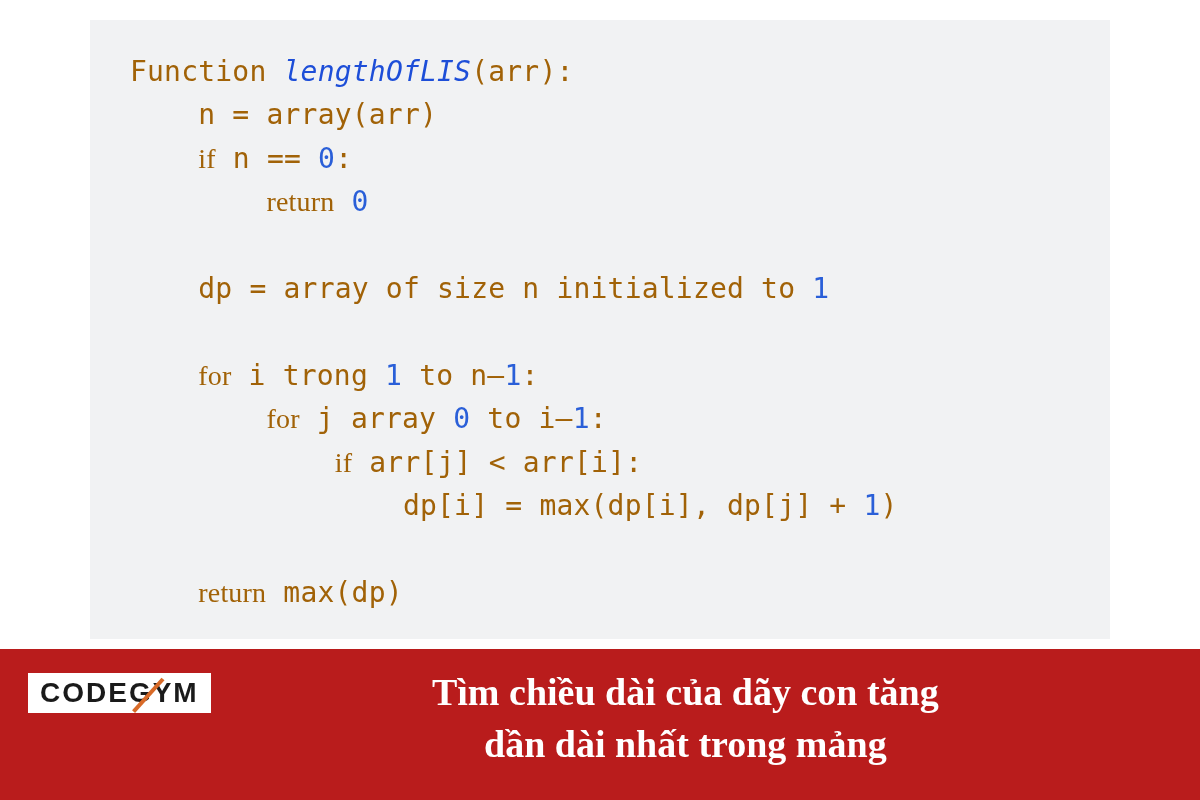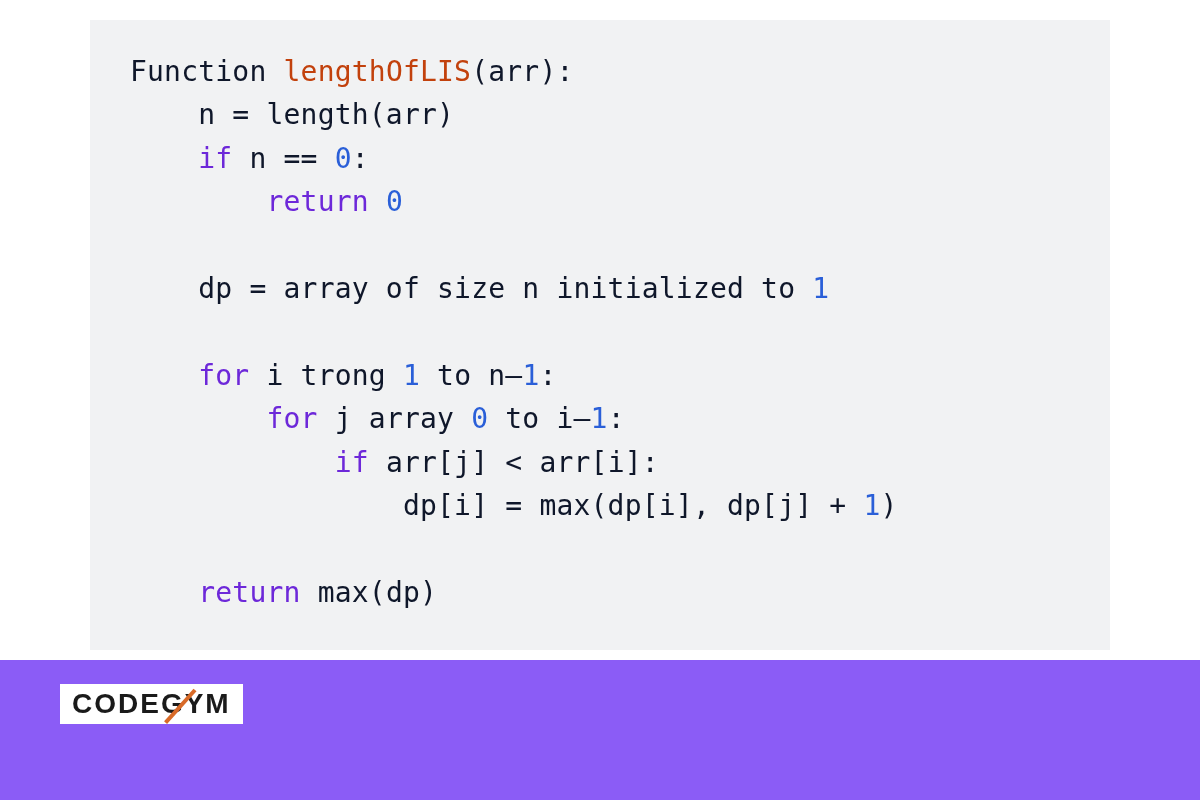--- a/index.html
+++ b/index.html
@@ -19,30 +19,30 @@
     background: #f1f2f3;
     padding: 30px 40px 20px 40px;
     height: 100%;
     font-family: "SF Mono", "Menlo", "Consolas", monospace;
     font-size: 28px;
     line-height: 1.55;
     color: #1a1a1a;
     white-space: pre;
     letter-spacing: 0.2px;
   }
-  .kw   { color: #6d28d9; }   
-  .fn   { color: #c2410c; }   
+  .kw   { color: #a16207; font-family: Liberation Serif, serif; }   
+  .fn   { color: #1d4ed8; font-style: italic; }   
   .lit  { color: #2a5fd8; }   
-  .txt  { color: #0f172a; }
+  .txt  { color: #a16207; }
   .footer {
-    background: #8b5cf6;
+    background: #b91c1c;
     color: #ffffff;
     display: flex;
     align-items: center;
-    padding: 18px 60px 30px 60px;
+    padding: 18px 60px 30px 28px;
     gap: 60px;
     min-height: 140px;
   }
   .logo {
     background: #ffffff;
     color: #1a1a1a;
     font-family: "Arial Black", sans-serif;
     font-weight: 900;
     font-size: 28px;
     letter-spacing: 2px;
@@ -71,29 +71,33 @@
     text-align: center;
     flex: 1;
     padding-right: 40px;
   }
 </style>
 </head>
 <body>
 
 <div class="code-area">
 <div class="code-block"><span class="txt">Function </span><span class="fn">lengthOfLIS</span><span class="txt">(arr):</span>
-<span class="txt">    n = length(arr)</span>
+<span class="txt">    n = array(arr)</span>
 <span class="txt">    </span><span class="kw">if</span><span class="txt"> n == </span><span class="lit">0</span><span class="txt">:</span>
 <span class="txt">        </span><span class="kw">return</span><span class="txt"> </span><span class="lit">0</span>
 <span class="txt"></span>
 <span class="txt">    dp = array of size n initialized to </span><span class="lit">1</span>
 <span class="txt"></span>
 <span class="txt">    </span><span class="kw">for</span><span class="txt"> i trong </span><span class="lit">1</span><span class="txt"> to n–</span><span class="lit">1</span><span class="txt">:</span>
 <span class="txt">        </span><span class="kw">for</span><span class="txt"> j array </span><span class="lit">0</span><span class="txt"> to i–</span><span class="lit">1</span><span class="txt">:</span>
 <span class="txt">            </span><span class="kw">if</span><span class="txt"> arr[j] &lt; arr[i]:</span>
 <span class="txt">                dp[i] = max(dp[i], dp[j] + </span><span class="lit">1</span><span class="txt">)</span>
 <span class="txt"></span>
 <span class="txt">    </span><span class="kw">return</span><span class="txt"> max(dp)</span></div>
 </div>
 
 <div class="footer">
   <div class="logo">CODEGYM</div>
+  <div class="caption">
+    <span>Tìm chiều dài của dãy con tăng</span><br>
+    <span>dần dài nhất trong mảng</span>
+  </div>
 </div>
 
 </body></html>

